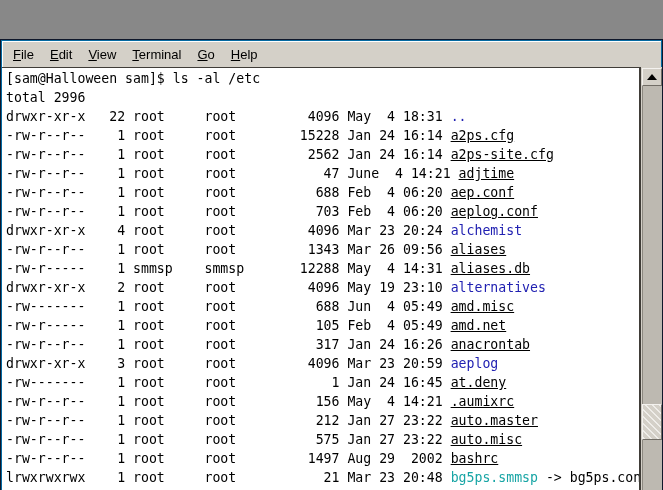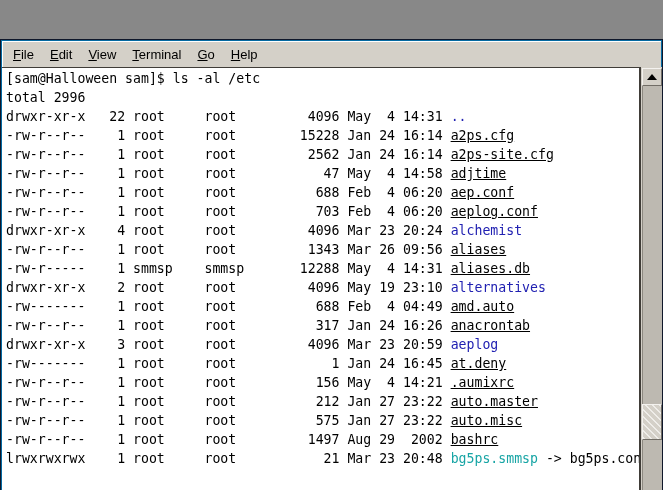--- a/index.html
+++ b/index.html
@@ -97,31 +97,32 @@
     <div class="menu-item"><span class="u">T</span><span>erminal</span></div>
     <div class="menu-item"><span class="u">G</span><span>o</span></div>
     <div class="menu-item"><span class="u">H</span><span>elp</span></div>
   </div>
   <div class="menubar-sep"></div>
 
   <div class="terminal">
     <div class="term-content">
         <div class="tline">[sam@Halloween sam]$ ls -al /etc</div>
         <div class="tline">total 2996</div>
-        <div class="tline"><span>drwxr-xr-x   22 root     root         4096 May  4 14:31 </span><span class="n-dir">..</span></div>
+        <div class="tline"><span>drwxr-xr-x   22 root     root         4096 May  4 18:31 </span><span class="n-dir">..</span></div>
         <div class="tline"><span>-rw-r--r--    1 root     root        15228 Jan 24 16:14 </span><span class="n-file">a2ps.cfg</span></div>
         <div class="tline"><span>-rw-r--r--    1 root     root         2562 Jan 24 16:14 </span><span class="n-file">a2ps-site.cfg</span></div>
-        <div class="tline"><span>-rw-r--r--    1 root     root           47 May  4 14:58 </span><span class="n-file">adjtime</span></div>
+        <div class="tline"><span>-rw-r--r--    1 root     root           47 June  4 14:21 </span><span class="n-file">adjtime</span></div>
         <div class="tline"><span>-rw-r--r--    1 root     root          688 Feb  4 06:20 </span><span class="n-file">aep.conf</span></div>
         <div class="tline"><span>-rw-r--r--    1 root     root          703 Feb  4 06:20 </span><span class="n-file">aeplog.conf</span></div>
         <div class="tline"><span>drwxr-xr-x    4 root     root         4096 Mar 23 20:24 </span><span class="n-dir">alchemist</span></div>
         <div class="tline"><span>-rw-r--r--    1 root     root         1343 Mar 26 09:56 </span><span class="n-file">aliases</span></div>
         <div class="tline"><span>-rw-r-----    1 smmsp    smmsp       12288 May  4 14:31 </span><span class="n-file">aliases.db</span></div>
         <div class="tline"><span>drwxr-xr-x    2 root     root         4096 May 19 23:10 </span><span class="n-dir">alternatives</span></div>
-        <div class="tline"><span>-rw-------    1 root     root          688 Feb  4 04:49 </span><span class="n-file">amd.auto</span></div>
+        <div class="tline"><span>-rw-------    1 root     root          688 Jun  4 05:49 </span><span class="n-file">amd.misc</span></div>
+        <div class="tline"><span>-rw-r-----    1 root     root          105 Feb  4 05:49 </span><span class="n-file">amd.net</span></div>
         <div class="tline"><span>-rw-r--r--    1 root     root          317 Jan 24 16:26 </span><span class="n-file">anacrontab</span></div>
         <div class="tline"><span>drwxr-xr-x    3 root     root         4096 Mar 23 20:59 </span><span class="n-dir">aeplog</span></div>
         <div class="tline"><span>-rw-------    1 root     root            1 Jan 24 16:45 </span><span class="n-file">at.deny</span></div>
         <div class="tline"><span>-rw-r--r--    1 root     root          156 May  4 14:21 </span><span class="n-file">.aumixrc</span></div>
         <div class="tline"><span>-rw-r--r--    1 root     root          212 Jan 27 23:22 </span><span class="n-file">auto.master</span></div>
         <div class="tline"><span>-rw-r--r--    1 root     root          575 Jan 27 23:22 </span><span class="n-file">auto.misc</span></div>
         <div class="tline"><span>-rw-r--r--    1 root     root         1497 Aug 29  2002 </span><span class="n-file">bashrc</span></div>
         <div class="tline"><span>lrwxrwxrwx    1 root     root           21 Mar 23 20:48 </span><span class="n-link">bg5ps.smmsp</span><span> -&gt; bg5ps.conf</span></div>
       </div>
   </div>

